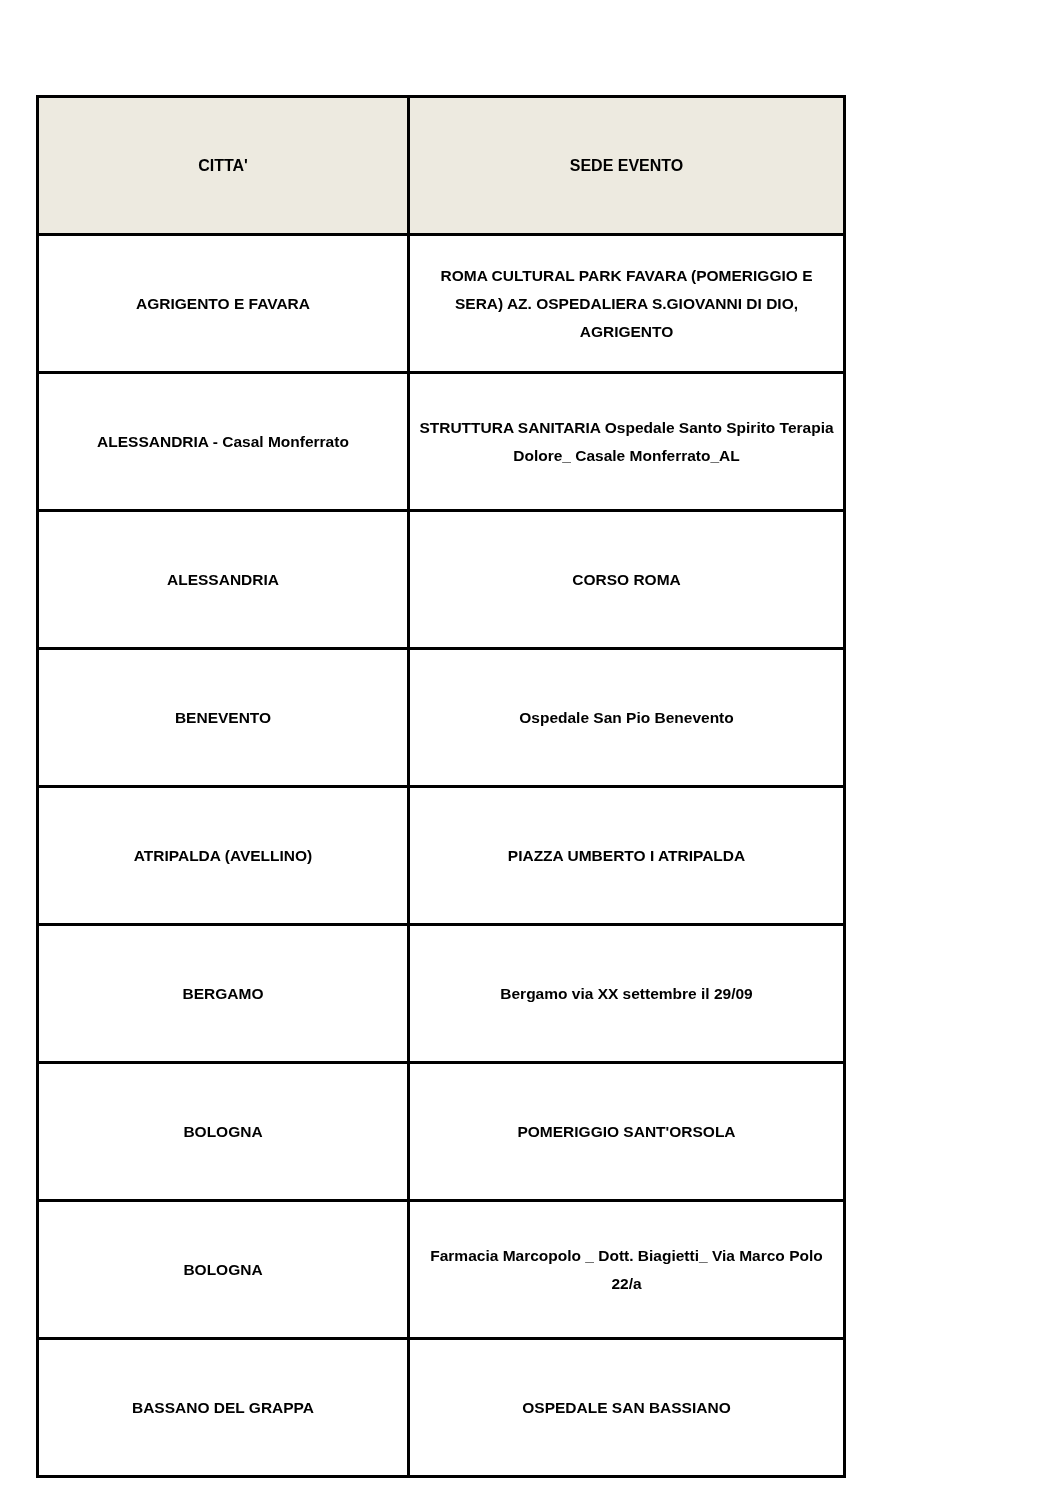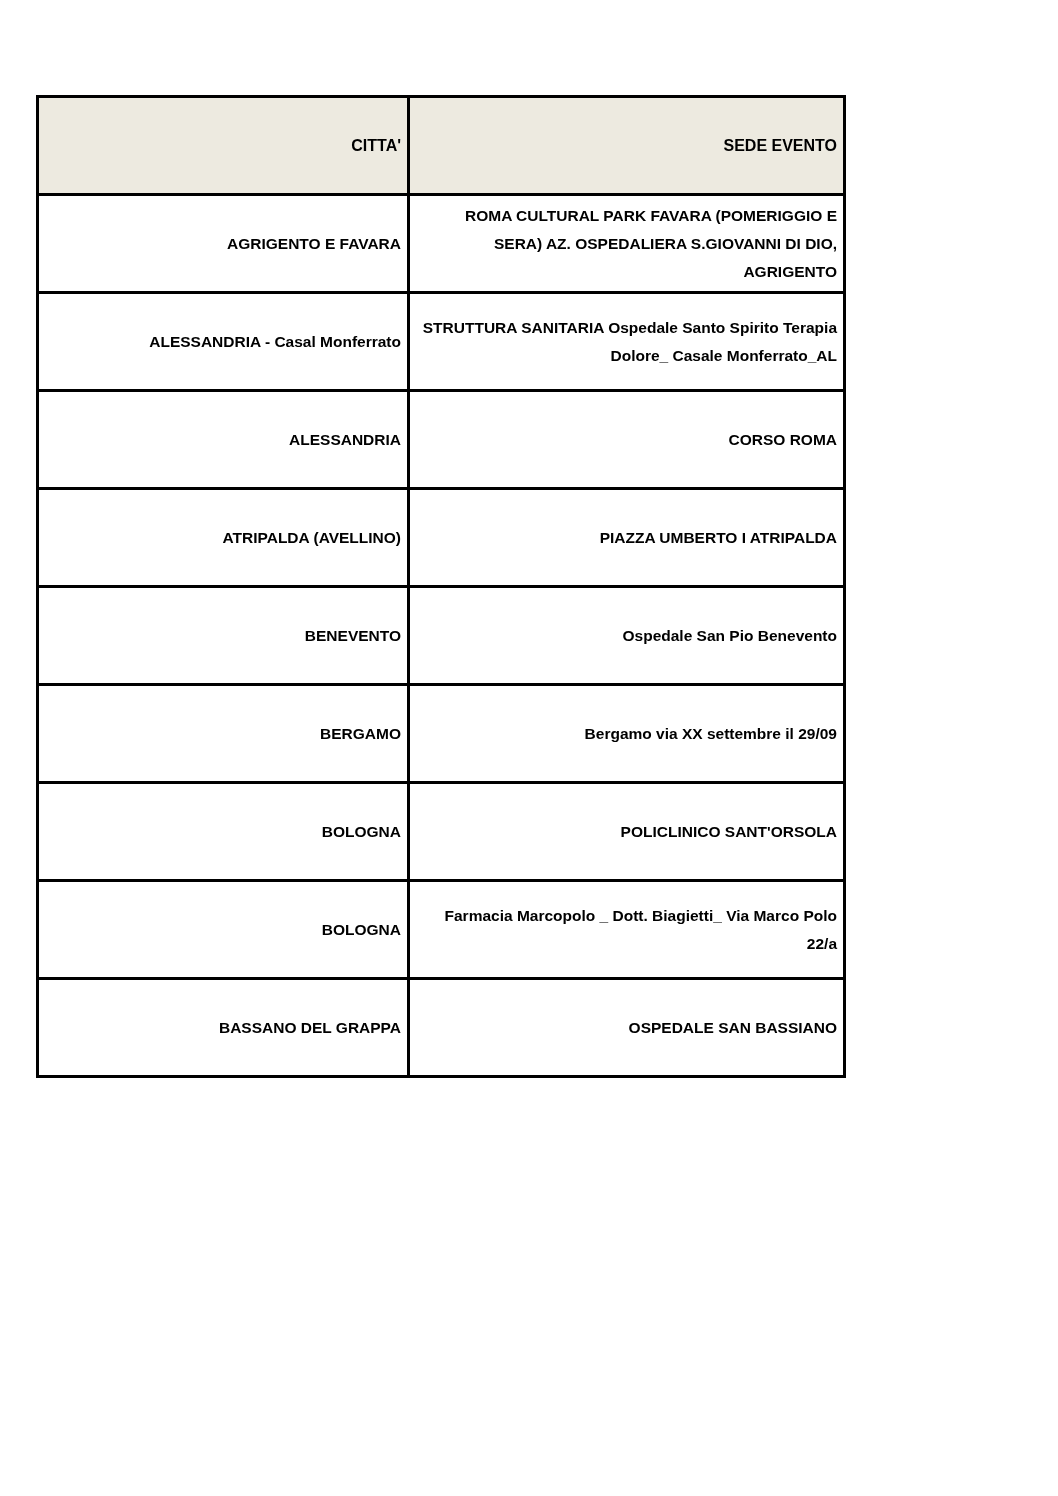--- a/index.html
+++ b/index.html
@@ -20,27 +20,27 @@
     top: 95px;
     width: 807px;
     border-collapse: collapse;
     table-layout: fixed;
   }
   table.event-table col.col-city  { width: 371px; }
   table.event-table col.col-venue { width: 436px; }
   table.event-table th,
   table.event-table td {
     border: 3px solid #000000;
-    text-align: right;
+    text-align: center;
     vertical-align: middle;
     color: #000000;
     font-weight: bold;
     font-size: 15.5px;
     line-height: 28px;
-    padding: 0 6px;
+    padding: 20px 6px;
     height: 95px;
     overflow: hidden;
     word-wrap: break-word;
   }
   table.event-table thead th {
     background: #edeae0;
     font-size: 16px;
   }
 </style>
 </head>
@@ -65,34 +65,34 @@
       </tr>
       <tr>
         <td>ALESSANDRIA - Casal Monferrato</td>
         <td>STRUTTURA SANITARIA Ospedale Santo Spirito Terapia Dolore_ Casale Monferrato_AL</td>
       </tr>
       <tr>
         <td>ALESSANDRIA</td>
         <td>CORSO ROMA</td>
       </tr>
       <tr>
+        <td>BENEVENTO</td>
+        <td>Ospedale San Pio Benevento</td>
+      </tr>
+      <tr>
         <td>ATRIPALDA (AVELLINO)</td>
         <td>PIAZZA UMBERTO I ATRIPALDA</td>
-      </tr>
-      <tr>
-        <td>BENEVENTO</td>
-        <td>Ospedale San Pio Benevento</td>
       </tr>
       <tr>
         <td>BERGAMO</td>
         <td>Bergamo via XX settembre il 29/09</td>
       </tr>
       <tr>
         <td>BOLOGNA</td>
-        <td>POLICLINICO SANT'ORSOLA</td>
+        <td>POMERIGGIO SANT'ORSOLA</td>
       </tr>
       <tr>
         <td>BOLOGNA</td>
         <td>Farmacia Marcopolo _ Dott. Biagietti_ Via Marco Polo 22/a</td>
       </tr>
       <tr>
         <td>BASSANO DEL GRAPPA</td>
         <td>OSPEDALE SAN BASSIANO</td>
       </tr>
     </tbody>

